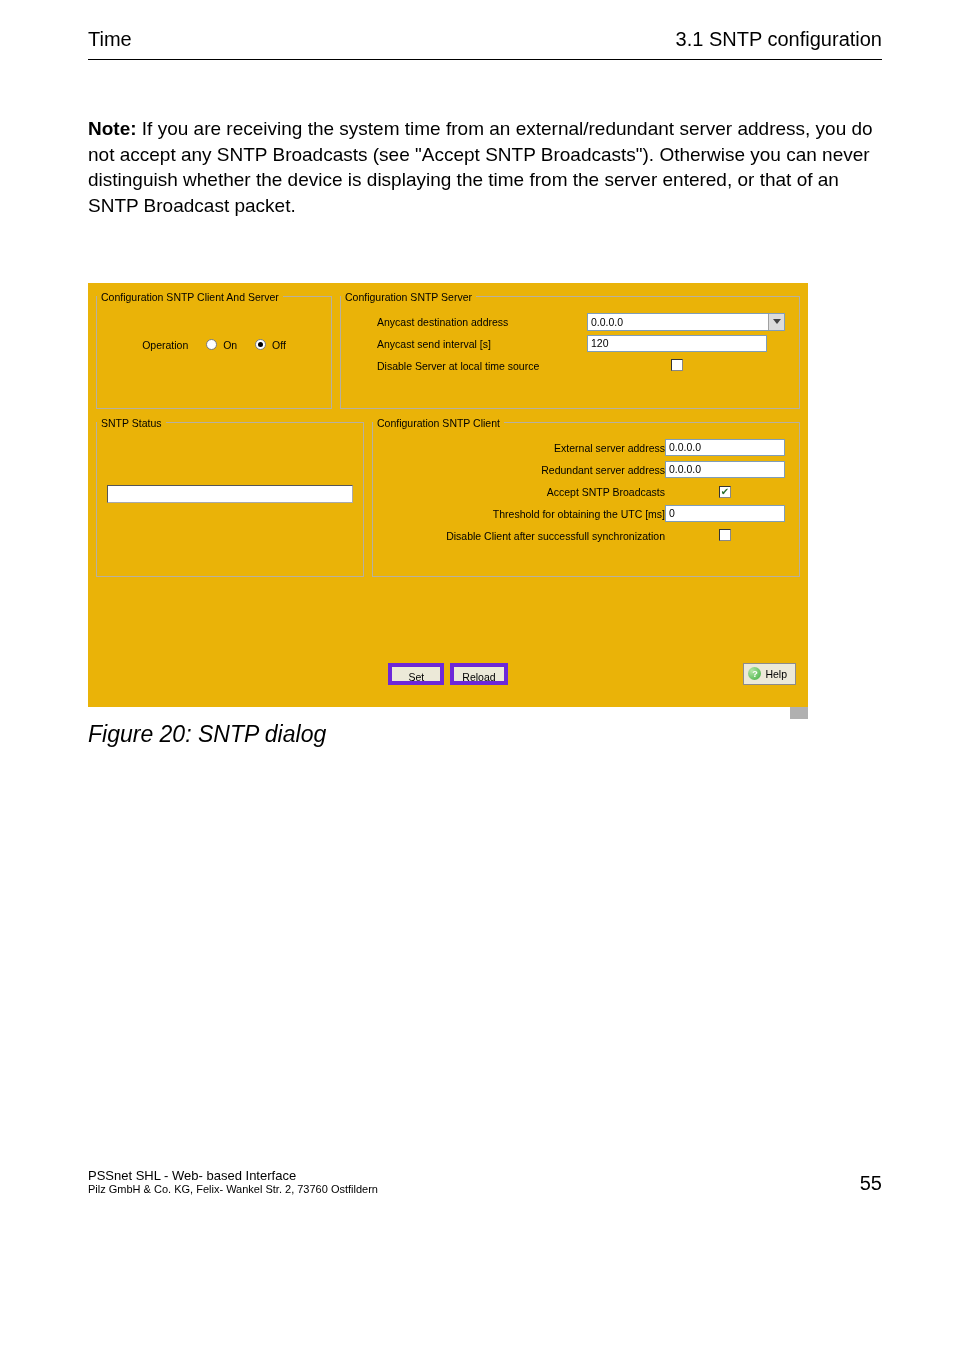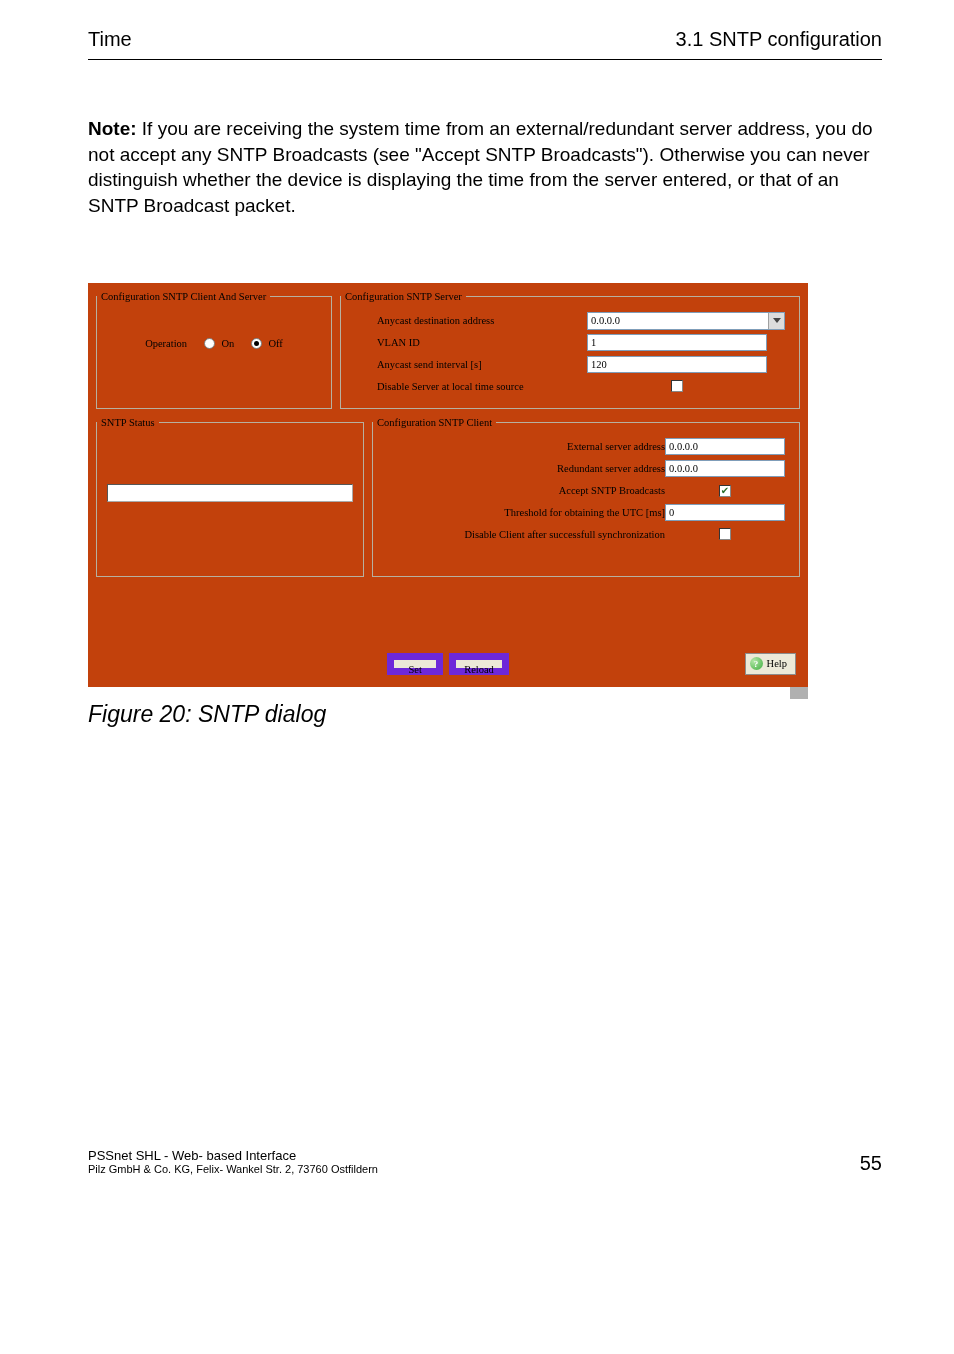--- a/index.html
+++ b/index.html
@@ -27,22 +27,22 @@
   .note {
     font-size: 19px;
     line-height: 1.35;
     margin-bottom: 64px;
   }
   .note b { font-weight: bold; }
 
   
   .shot {
     width: 720px;
-    background: #c2410c;
-    font-family: Liberation Serif, serif;
+    background: #eab308;
+    font-family: Liberation Sans, sans-serif;
     font-size: 10.5px;
     color: #000;
     padding: 8px 8px 4px 8px;
     margin-bottom: 14px;
     position: relative;
   }
   fieldset {
     border: 1px solid #b7b0a0;
     margin: 0;
     padding: 0;
@@ -113,22 +113,22 @@
   }
   .chk-cell { width: 180px; text-align: center; }
   .chk-cell.narrow { width: 120px; }
 
   .btn-row {
     display: flex; justify-content: center; align-items: center;
     padding: 8px 0 4px 0; position: relative;
   }
   .btn {
     height: 22px; min-width: 56px; padding: 0 8px;
-    background: #ece9d8; border: 7px solid #6d28d9;
-    font-size: 10.5px; margin: 4px 3px; line-height: 20px; text-align: center;
+    background: #ece9d8; border: 4px solid #6d28d9;
+    font-size: 10.5px; margin: 14px 3px; line-height: 20px; text-align: center;
   }
   .help-btn {
     position: absolute; right: 4px;
     display: flex; align-items: center; gap: 4px;
     height: 22px; padding: 0 8px 0 4px;
     background: #ece9d8; border: 1px solid #8c8c8c;
     font-size: 10.5px;
   }
   .help-btn .hcirc {
     width: 13px; height: 13px; border-radius: 50%;
@@ -195,24 +195,20 @@
             <span class="combo">
               <span class="ctext">0.0.0.0</span>
               <span class="cbtn">
                 <svg width="8" height="6">
                     <polygon points="0,0 8,0 4,5" fill="#444"></polygon>
                   </svg>
               </span>
             </span>
           </div>
           <div class="cfg-row">
-            <span class="cfg-label">VLAN ID</span>
-            <span class="txt w180">1</span>
-          </div>
-          <div class="cfg-row">
             <span class="cfg-label">Anycast send interval [s]</span>
             <span class="txt w180">120</span>
           </div>
           <div class="cfg-row">
             <span class="cfg-label">Disable Server at local time source</span>
             <span class="chk-cell"><span class="chk"></span></span>
           </div>
         </div>
       </fieldset>
     </div>

